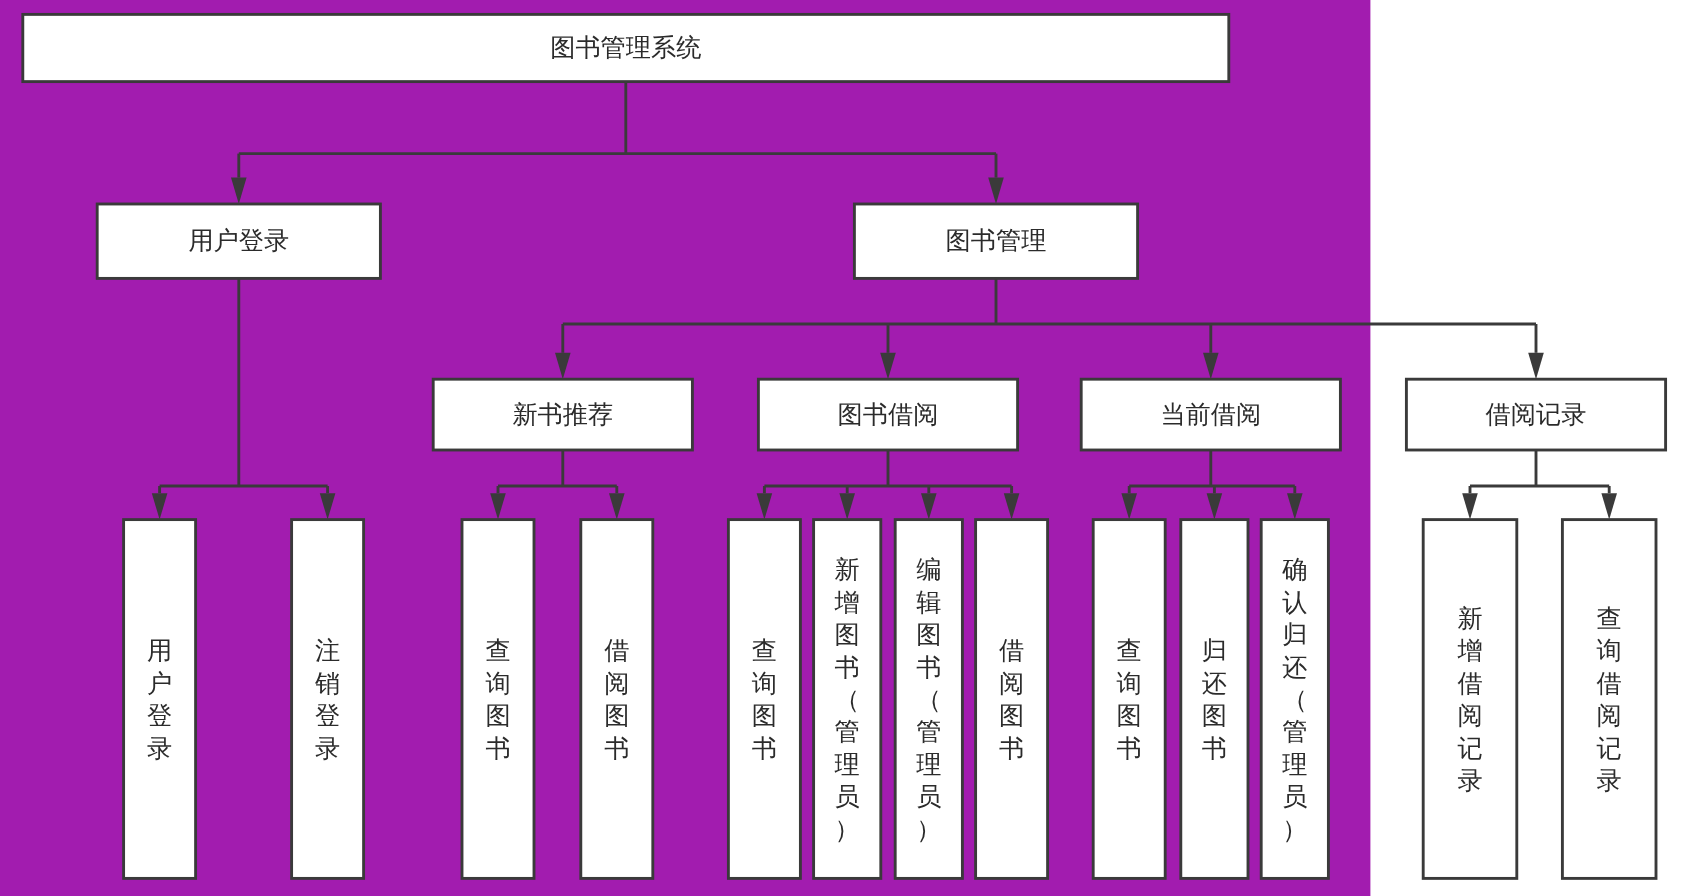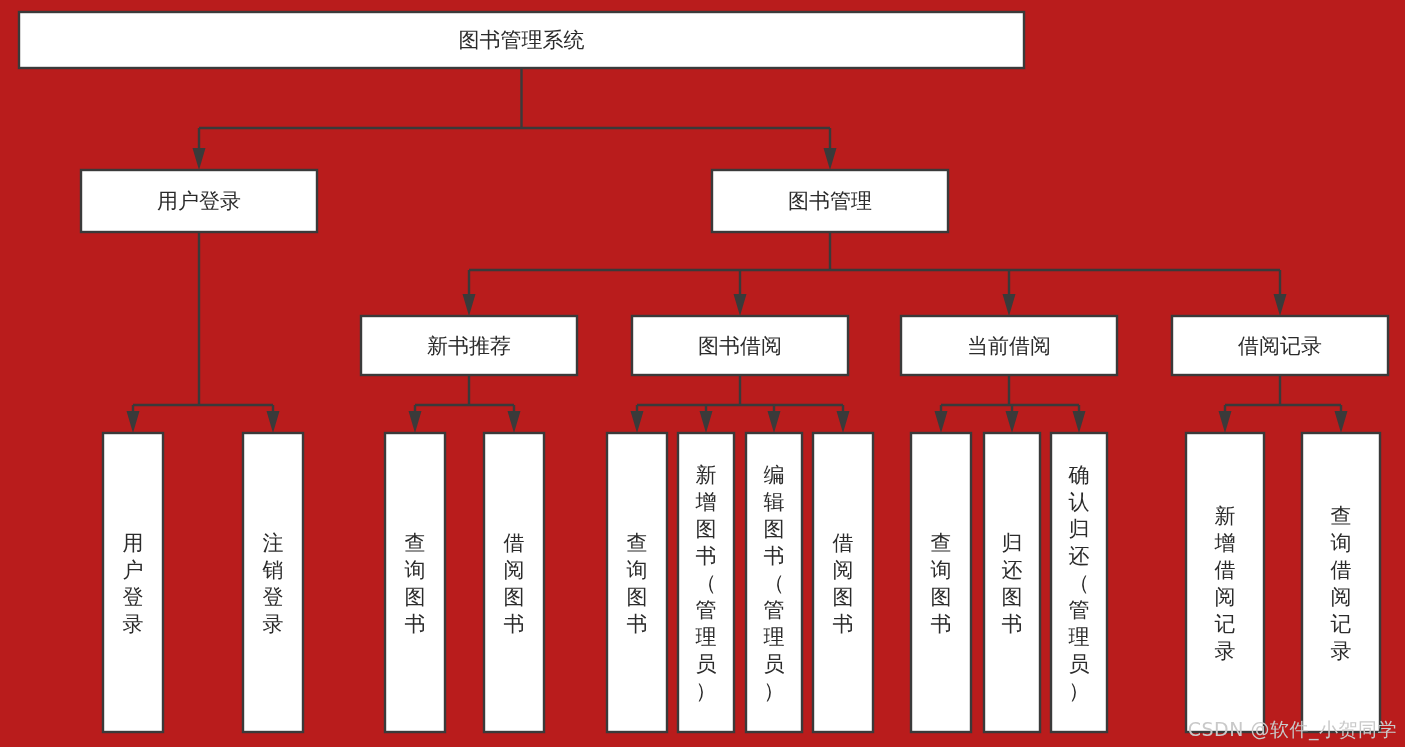--- a/index.html
+++ b/index.html
@@ -1,21 +1,21 @@
 <!DOCTYPE html>
 <html lang="zh"><head>
 <meta charset="utf-8">
 <title>图书管理系统 功能结构图</title>
 <style>
   html,body{margin:0;padding:0;background:#ffffff;}
   body{
     width:1405px;height:747px;overflow:hidden;
     font-family:"DejaVu Sans","Liberation Sans",sans-serif;
   }
-  #diagram-root{position:relative;width:1405px;height:747px;background:#b91c1c;}
+  #diagram-root{position:relative;width:1142px;height:747px;background:#a21caf;}
   svg#tree-svg{position:absolute;left:0;top:0;width:1405px;height:747px;display:block;}
 
   .node-box{
     fill:#ffffff;
     stroke:#3a3a3a;
     stroke-width:2.4;
   }
   .connector{
     stroke:#3a3a3a;
     stroke-width:2.4;
@@ -229,14 +229,13 @@
           <text x="1341" y="522.56" class="node-label-v">查</text>
           <text x="1341" y="549.56" class="node-label-v">询</text>
           <text x="1341" y="576.56" class="node-label-v">借</text>
           <text x="1341" y="603.56" class="node-label-v">阅</text>
           <text x="1341" y="630.56" class="node-label-v">记</text>
           <text x="1341" y="657.56" class="node-label-v">录</text>
         </g>
       </g>
   </svg>
 
-  <div class="watermark-text">CSDN @软件_小贺同学</div>
 </div>
 
 </body></html>

